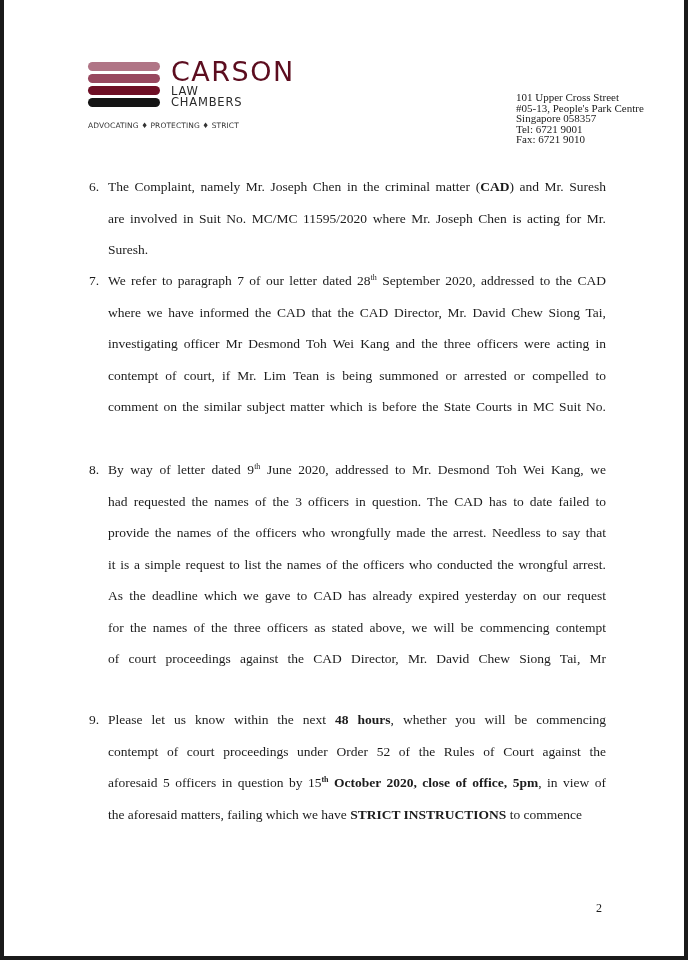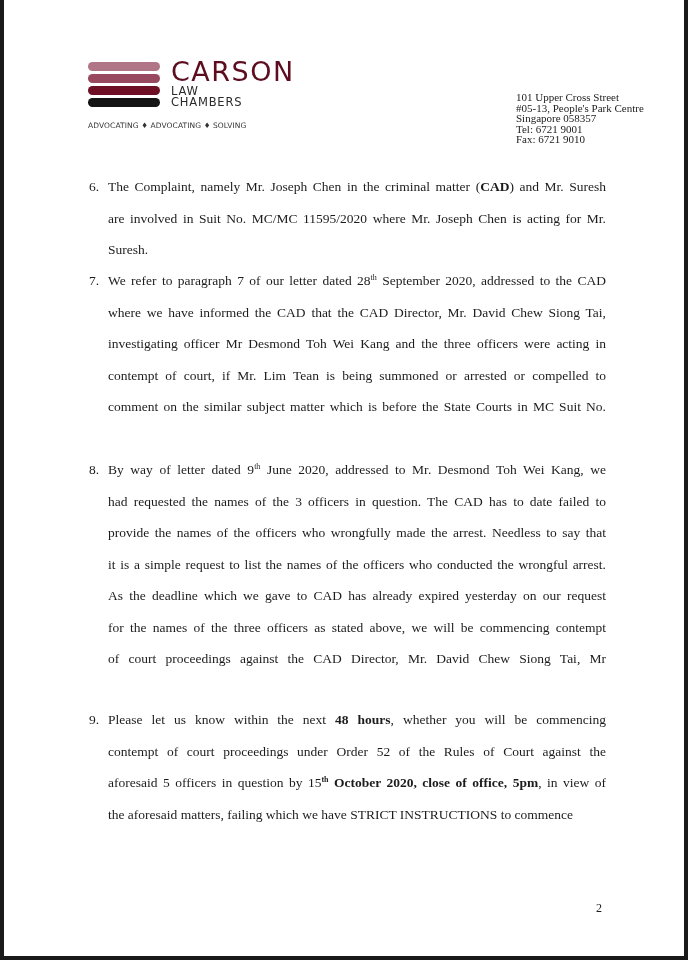--- a/index.html
+++ b/index.html
@@ -43,21 +43,21 @@
       <div class="bar" style="background: rgb(152, 72, 95);"></div>
       <div class="bar" style="background: rgb(110, 15, 37);"></div>
       <div class="bar" style="background: rgb(20, 20, 20);"></div>
     </div>
     <div class="brand">
       <div class="brand-name">CARSON</div>
       <div class="brand-sub">LAW</div>
       <div class="brand-sub">CHAMBERS</div>
     </div>
   </div>
-  <div class="tagline">ADVOCATING ♦ ADVOCATING ♦ SOLVING</div>
+  <div class="tagline">ADVOCATING ♦ PROTECTING ♦ STRICT</div>
 
   <div class="address">
     <div>101 Upper Cross Street</div>
     <div>#05-13, People's Park Centre</div>
     <div>Singapore 058357</div>
     <div>Tel: 6721 9001</div>
     <div>Fax: 6721 9010</div>
   </div>
 
   <div class="para" style="top:171px">
@@ -92,18 +92,18 @@
         <div class="line"><span>of court proceedings against the CAD Director, Mr. David Chew Siong Tai,  Mr</span></div>
       </div>
   </div>
 
   <div class="para" style="top:704px">
     <span class="para-num">9.</span>
     <div class="lines">
         <div class="line"><span>Please let us know within the next </span><span style="font-weight: bold;">48 hours</span><span>, whether you will be commencing</span></div>
         <div class="line"><span>contempt of court proceedings under Order 52 of the Rules of Court against the</span></div>
         <div class="line"><span>aforesaid 5 officers in question by </span><span style="font-weight: normal;">15</span><sup style="font-weight: bold;">th</sup><span style="font-weight: bold;"> October 2020, close of office, 5pm</span><span>, in view of</span></div>
-        <div class="line last"><span>the aforesaid matters, failing which we have </span><span style="font-weight: normal; margin-top: 24px;">STRICT INSTRUCTIONS</span><span> to commence</span></div>
+        <div class="line last"><span>the aforesaid matters, failing which we have </span><span style="font-weight: bold; margin-top: 24px;">STRICT INSTRUCTIONS</span><span> to commence</span></div>
       </div>
   </div>
 
   <div class="page-number">2</div>
 </div>
 
 </body></html>

